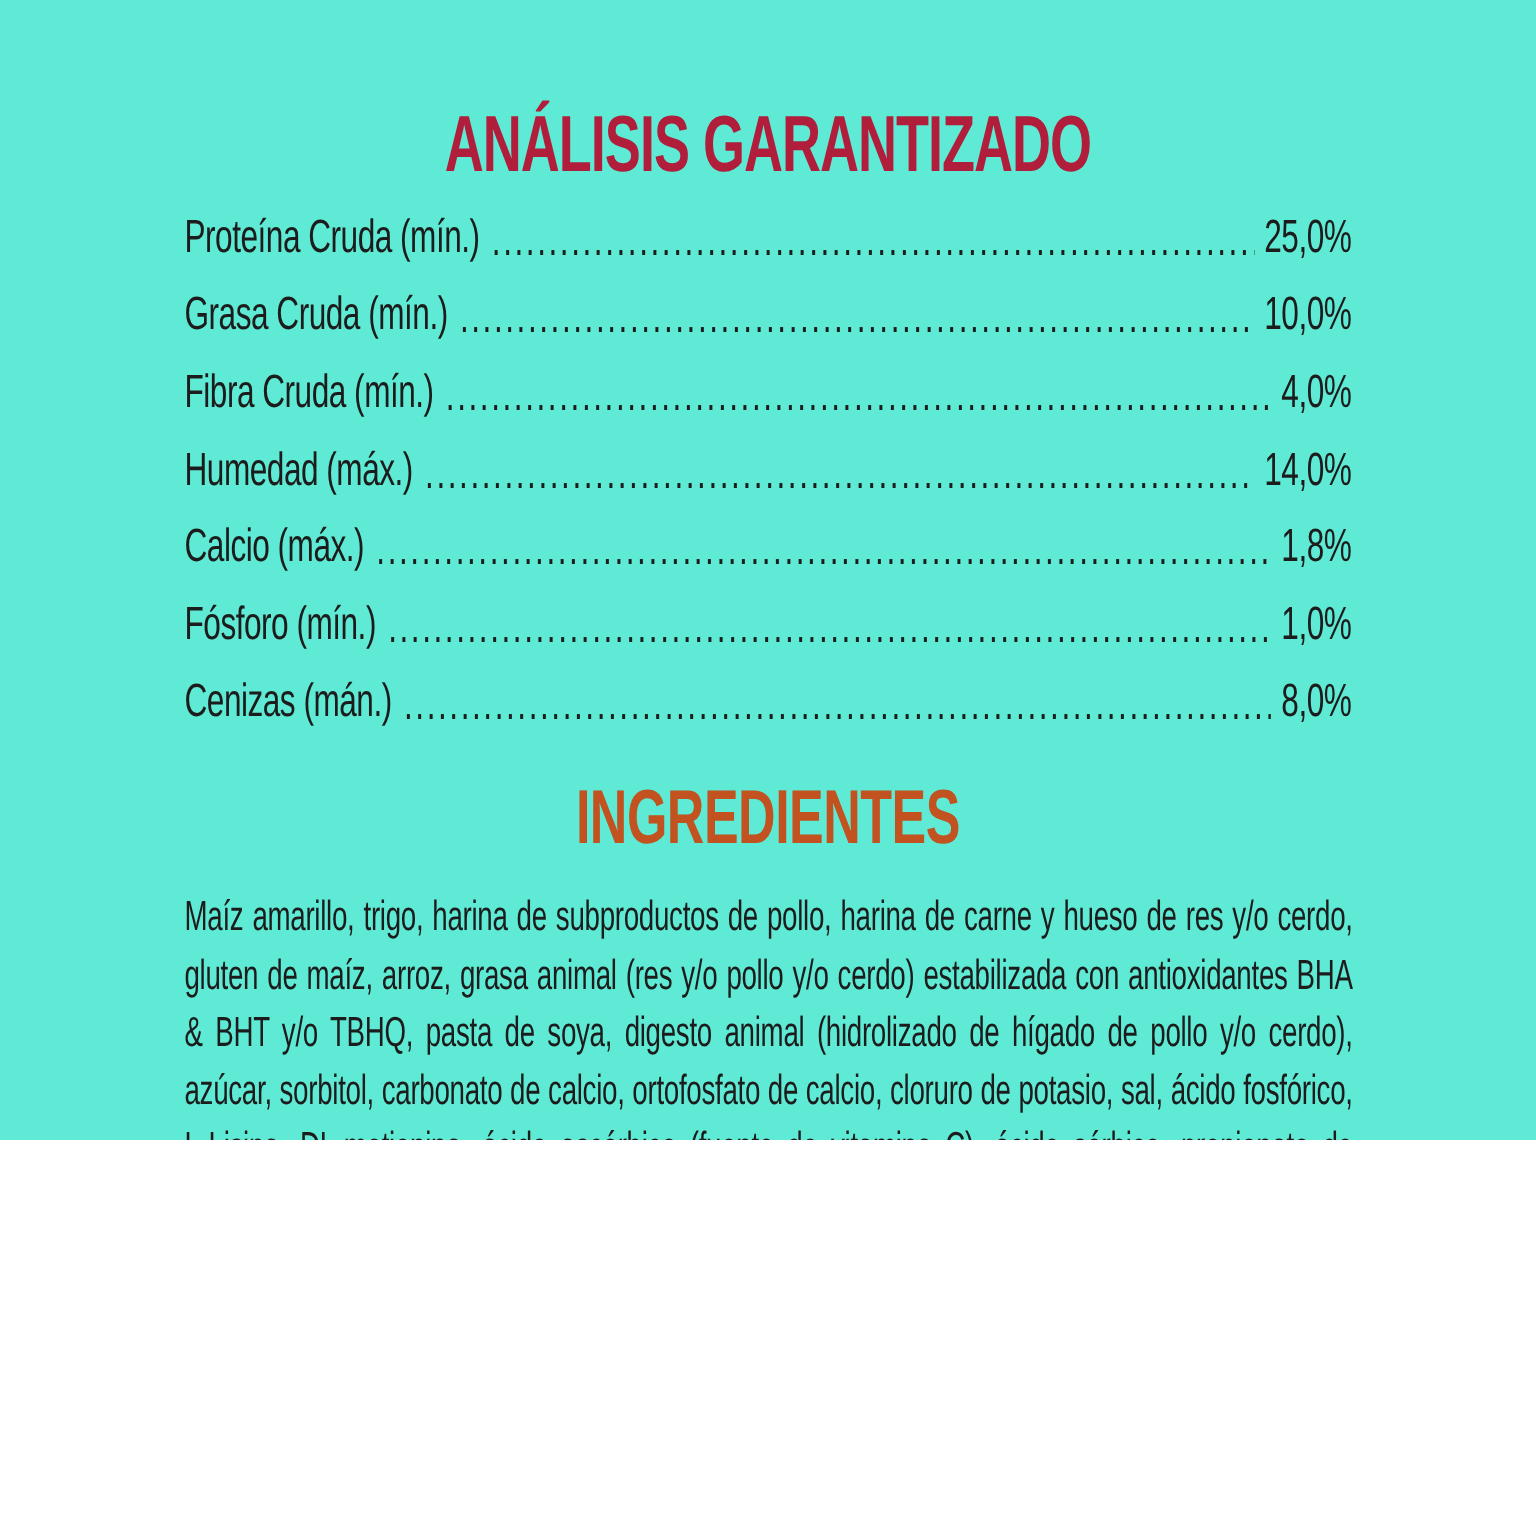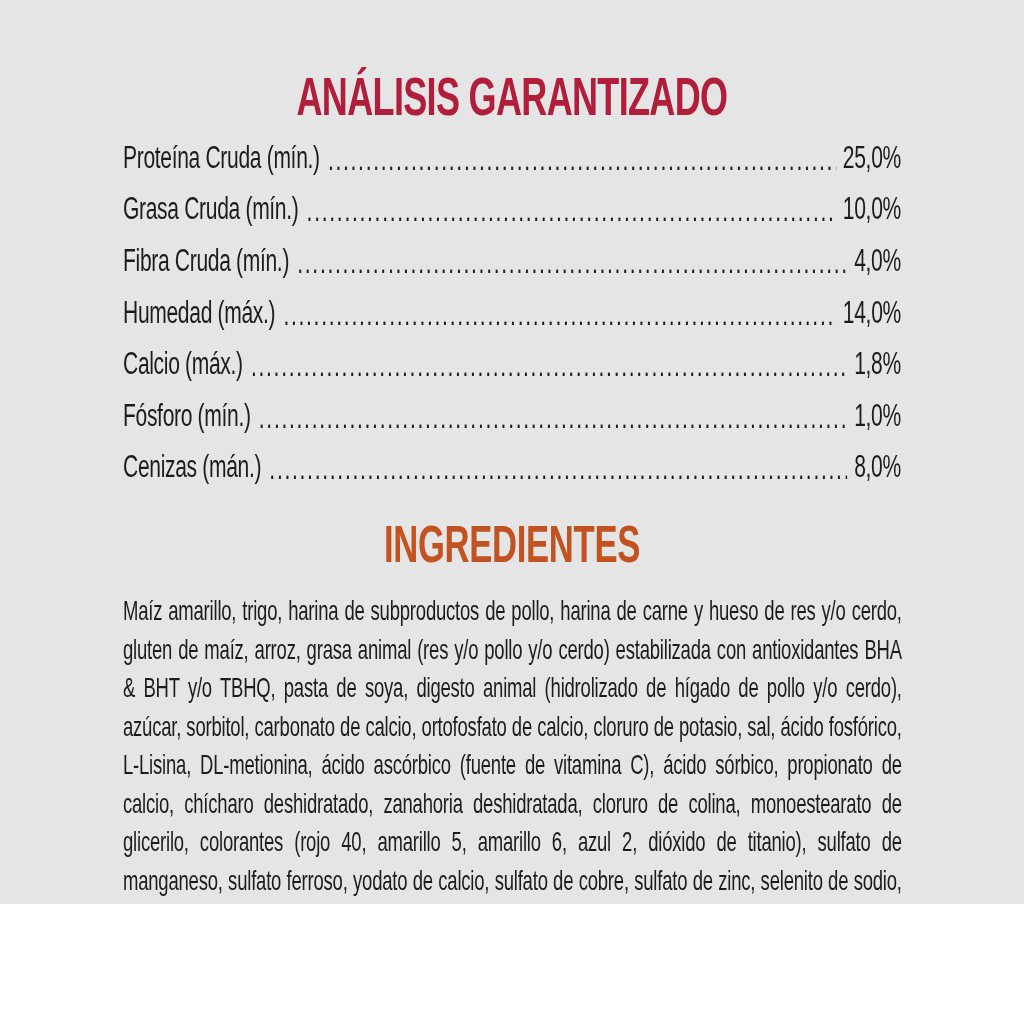--- a/index.html
+++ b/index.html
@@ -4,22 +4,22 @@
 <style>
   html, body {
     margin: 0;
     padding: 0;
     background: #ffffff;
     overflow: hidden;
   }
   .page {
     position: relative;
     width: 1024px;
-    height: 904px;
-    background: #e5e5e5;
+    height: 760px;
+    background: #5eead4;
     overflow: hidden;
     font-family: "Liberation Sans", sans-serif;
     color: #1c1c1c;
   }
   .content {
     position: absolute;
     left: 123px;
     top: 0;
     width: 778px;
   }

